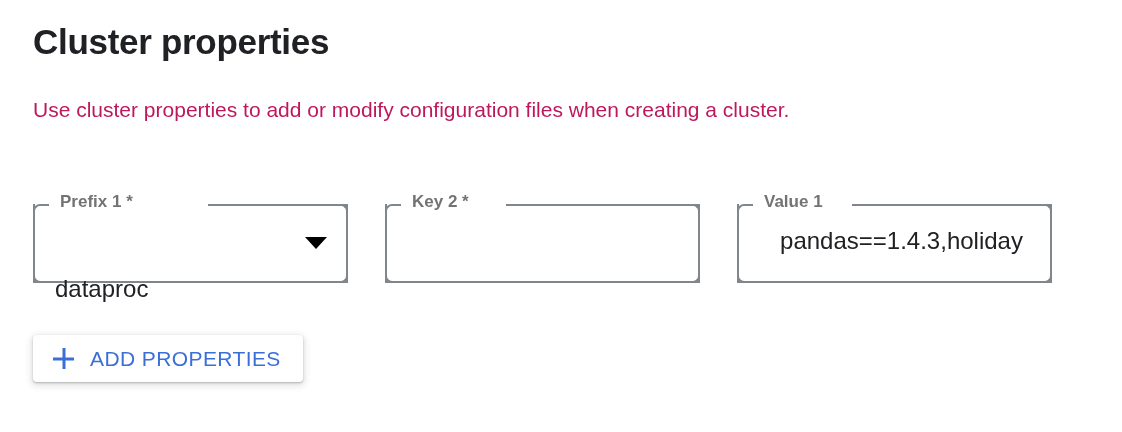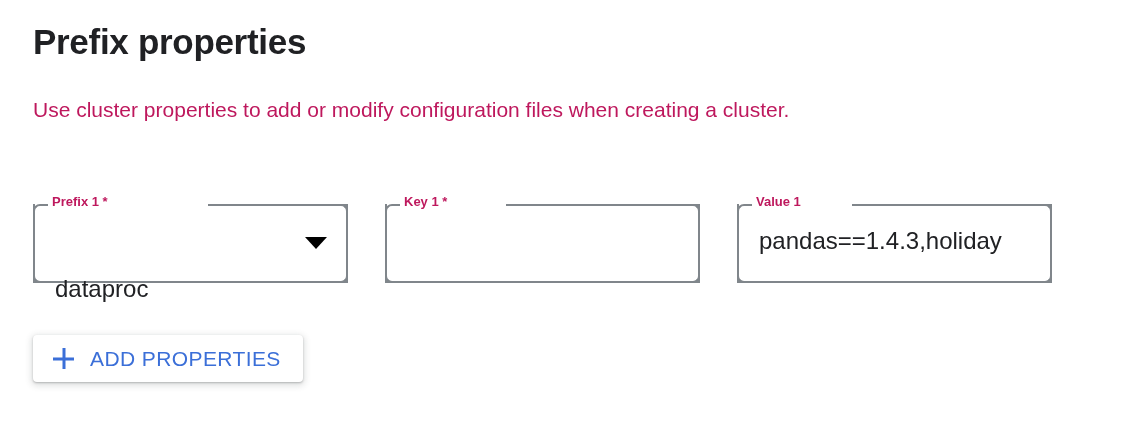--- a/index.html
+++ b/index.html
@@ -105,28 +105,28 @@
     height: 14px;
     border: 2px solid #80868b;
   }
   .ol-corner.tl { left: 0; top: 0; border-right: none; border-bottom: none; border-top-left-radius: 7px; }
   .ol-corner.tr { right: 0; top: 0; border-left: none; border-bottom: none; border-top-right-radius: 7px; }
   .ol-corner.bl { left: 0; bottom: 0; border-right: none; border-top: none; border-bottom-left-radius: 7px; }
   .ol-corner.br { right: 0; bottom: 0; border-left: none; border-top: none; border-bottom-right-radius: 7px; }
 
   .field-label {
     position: absolute;
-    left: 15px;
+    left: 23px;
     top: -12px;
     background: #ffffff;
     padding: 0 4px;
-    font-size: 13px;
+    font-size: 17px;
     font-weight: 700;
     line-height: 20px;
-    color: #be185d;
+    color: #737373;
     white-space: nowrap;
     z-index: 2;
   }
 
   .field-value {
     position: absolute;
     left: 22px;
     right: 20px;
     top: 22px;
     font-size: 24px;
@@ -135,21 +135,21 @@
     color: #202124;
     white-space: nowrap;
     overflow: hidden;
     background: transparent;
     border: none;
     outline: none;
     padding: 0;
     font-family: "Liberation Sans", sans-serif;
   }
   .field.f1 .field-value { right: 54px; margin-top: 48px; }
-  .field.f3 .field-value { right: 8px; }
+  .field.f3 .field-value { right: 8px; text-align: center; }
 
   .select-caret {
     position: absolute;
     right: 21px;
     top: 33px;
     width: 0;
     height: 0;
     border-left: 11px solid transparent;
     border-right: 11px solid transparent;
     border-top: 12px solid #000000;
@@ -202,21 +202,21 @@
     font-size: 21px;
     font-weight: 500;
     letter-spacing: 0.4px;
     color: #3b6fd8;
     white-space: nowrap;
   }
 </style>
 </head>
 <body>
 
-<div class="page-title">Prefix properties</div>
+<div class="page-title">Cluster properties</div>
 
 <div class="page-desc">Use cluster properties to add or modify configuration files when creating a cluster.</div>
 
 <div class="fields-row">
 
   <div class="field f1">
     <div class="field-outline">
       <span class="ol-corner tl"></span>
       <span class="ol-corner tr"></span>
       <span class="ol-corner bl"></span>
@@ -235,21 +235,21 @@
     <div class="field-outline">
       <span class="ol-corner tl"></span>
       <span class="ol-corner tr"></span>
       <span class="ol-corner bl"></span>
       <span class="ol-corner br"></span>
       <span class="ol-left"></span>
       <span class="ol-right"></span>
       <span class="ol-bottom"></span>
       <span class="ol-top-trail" style="width:194px"></span>
     </div>
-    <span class="field-label">Key 1 *</span>
+    <span class="field-label">Key 2 *</span>
   </div>
 
   <div class="field f3">
     <div class="field-outline">
       <span class="ol-corner tl"></span>
       <span class="ol-corner tr"></span>
       <span class="ol-corner bl"></span>
       <span class="ol-corner br"></span>
       <span class="ol-left"></span>
       <span class="ol-right"></span>

